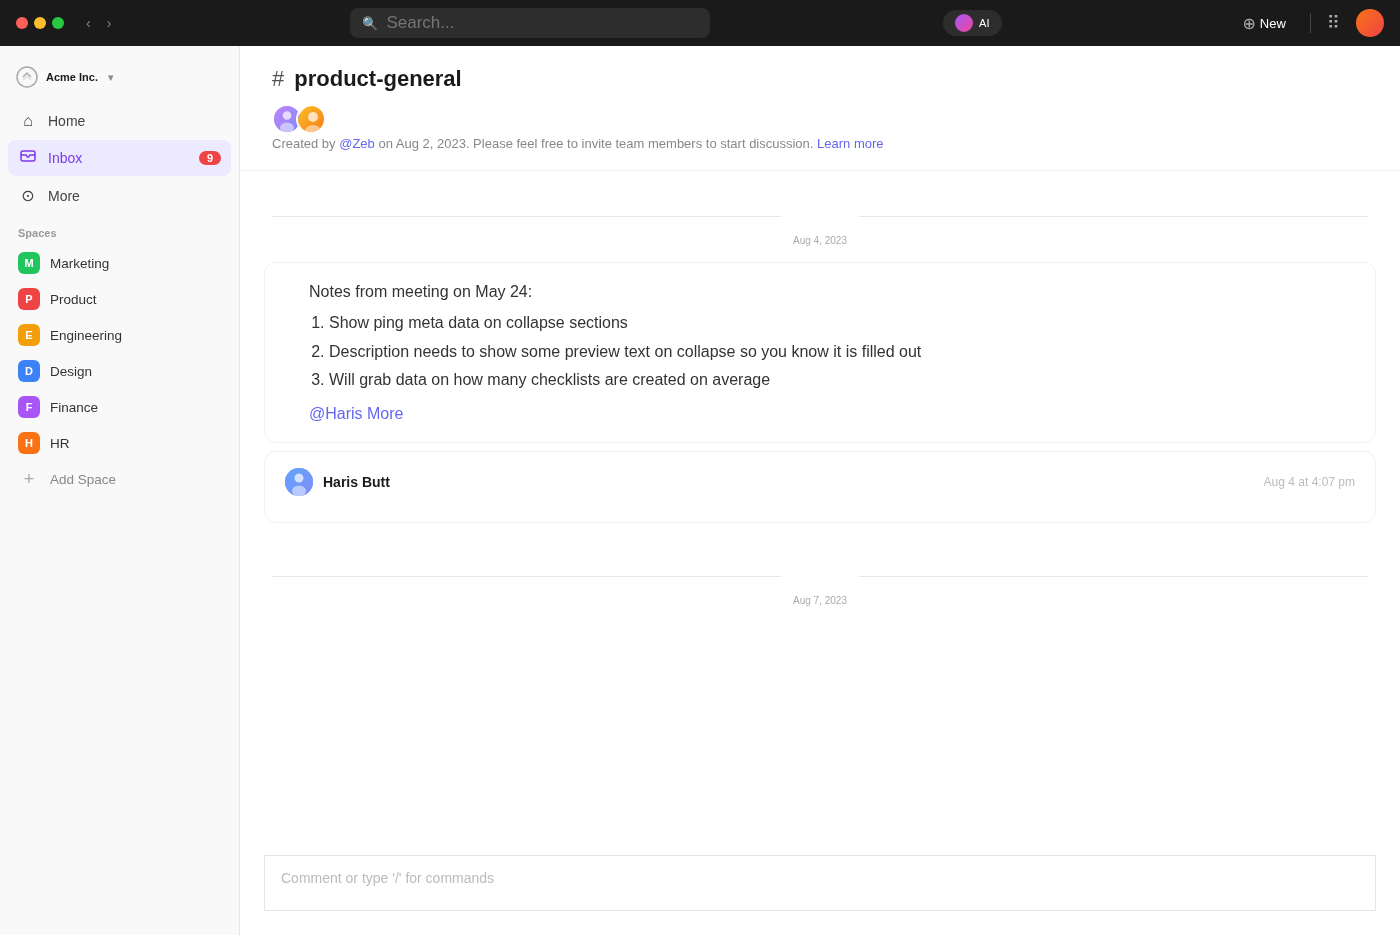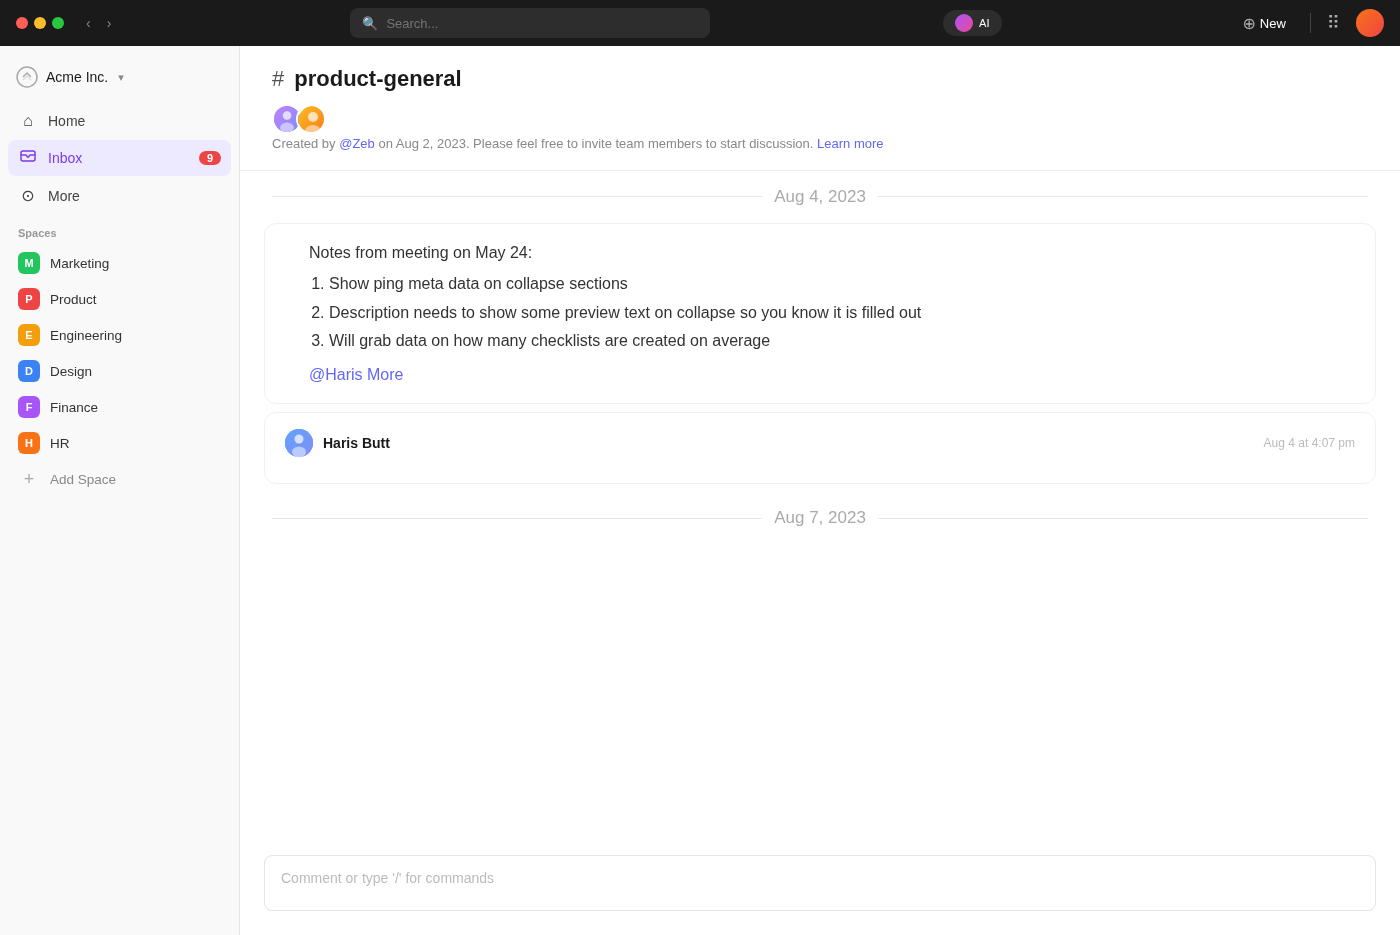--- a/index.html
+++ b/index.html
@@ -56,21 +56,21 @@
       align-items: center;
       padding: 0 12px;
       gap: 8px;
       height: 30px;
     }
     .topbar-search input {
       background: none;
       border: none;
       outline: none;
       color: #aaa;
-      font-size: 13px;
+      font-size: 17px;
       width: 100%;
     }
     .search-icon-unicode {
       color: #888;
       font-size: 13px;
     }
     .topbar-ai {
       display: flex;
       align-items: center;
       gap: 6px;
@@ -148,22 +148,22 @@
       align-items: center;
       gap: 8px;
       padding: 8px 16px 16px;
       cursor: pointer;
     }
     .brand-logo {
       width: 22px;
       height: 22px;
     }
     .brand-name {
-      font-size: 14px;
-      font-weight: 400;
+      font-size: 11px;
+      font-weight: 700;
       color: #1a1a1a;
       text-align: center;
     }
     .brand-chevron {
       font-size: 11px;
       color: #888;
       margin-left: 2px;
     }
     .sidebar-nav {
       display: flex;
@@ -320,23 +320,24 @@
       display: flex;
       align-items: center;
       padding: 16px 32px;
     }
     .date-divider-line {
       flex: 1;
       height: 1px;
       background: #e8e8e8;
     }
     .date-divider-text {
-      font-size: 17px;
+      font-size: 10px;
       color: #aaa;
       padding: 0 12px;
+      margin-top: 48px;
     }
 
     .message-card {
       margin: 0 24px 8px;
       border: 1px solid #f0f0f0;
       border-radius: 12px;
       padding: 16px 20px;
     }
     .message-header {
       display: flex;
@@ -391,21 +392,21 @@
       color: #6366f1;
       font-weight: 500;
     }
 
     
     .comment-input-area {
       padding: 0 24px 24px;
     }
     .comment-input-wrapper {
       border: 1px solid #e5e5e5;
-      border-radius: 8px;
+      border-radius: 0;
       padding: 14px 16px;
       display: flex;
       align-items: flex-start;
       min-height: 56px;
     }
     .comment-input {
       flex: 1;
       border: none;
       outline: none;
       font-size: 14px;

